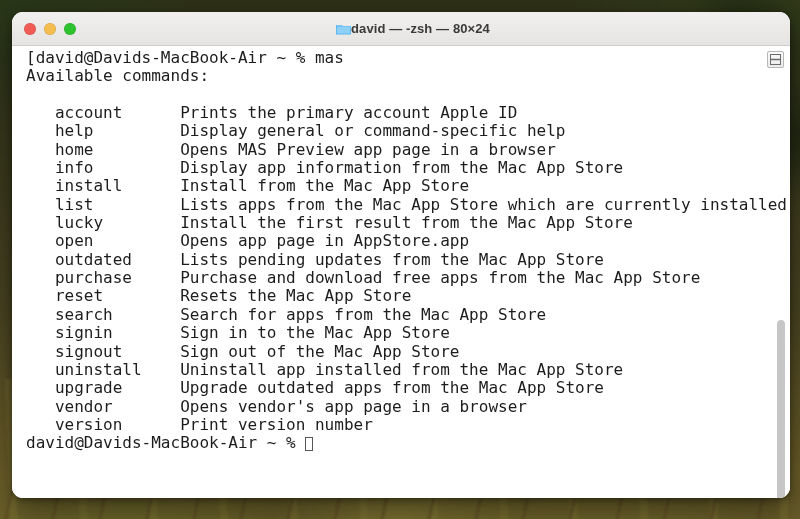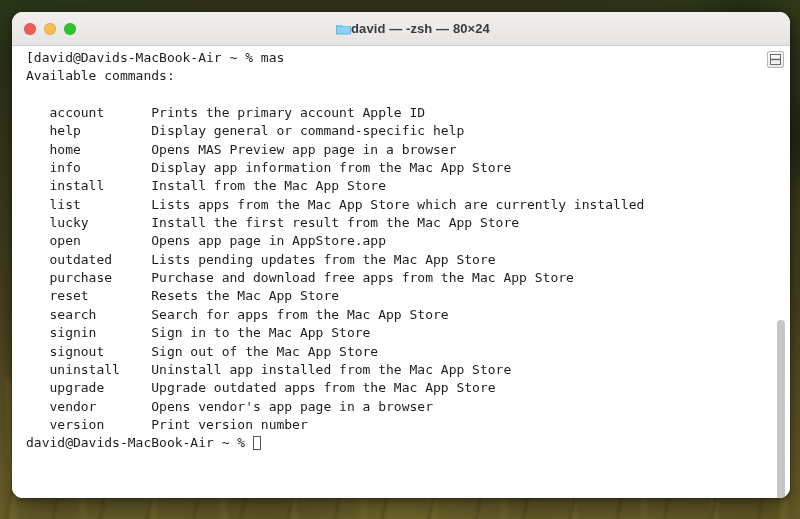--- a/index.html
+++ b/index.html
@@ -120,21 +120,21 @@
   #content-area {
     position: relative;
     flex: 1 1 auto;
     background: #ffffff;
     overflow: hidden;
   }
   #term-text {
     position: absolute;
     left: 14px; top: 3px;
     font-family: "DejaVu Sans Mono", "Liberation Mono", monospace;
-    font-size: 13px;
+    font-size: 16px;
     line-height: 18.35px;
     color: #1d1d1d;
     white-space: pre;
     letter-spacing: 0px;
   }
   .term-line { white-space: pre; height: 18.35px; }
   .cursor {
     display: inline-block;
     width: 8px; height: 14px;
     border: 1px solid #555;

